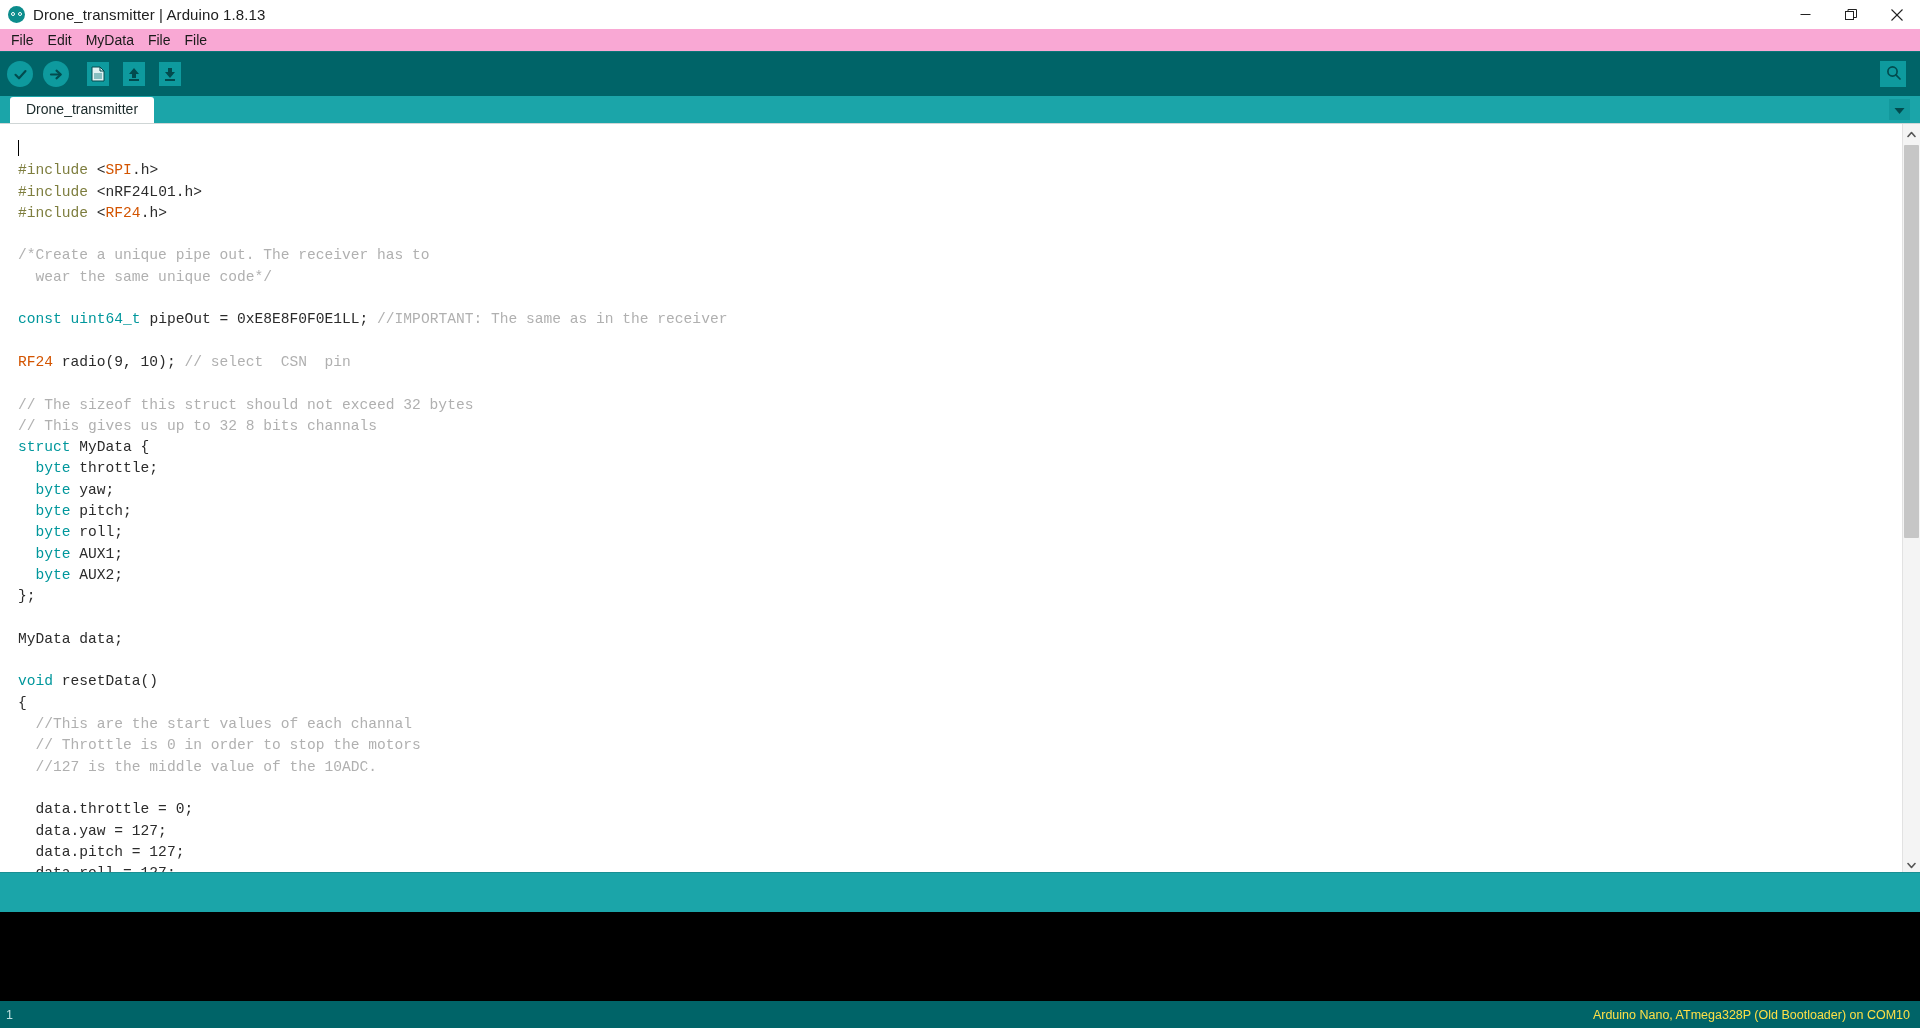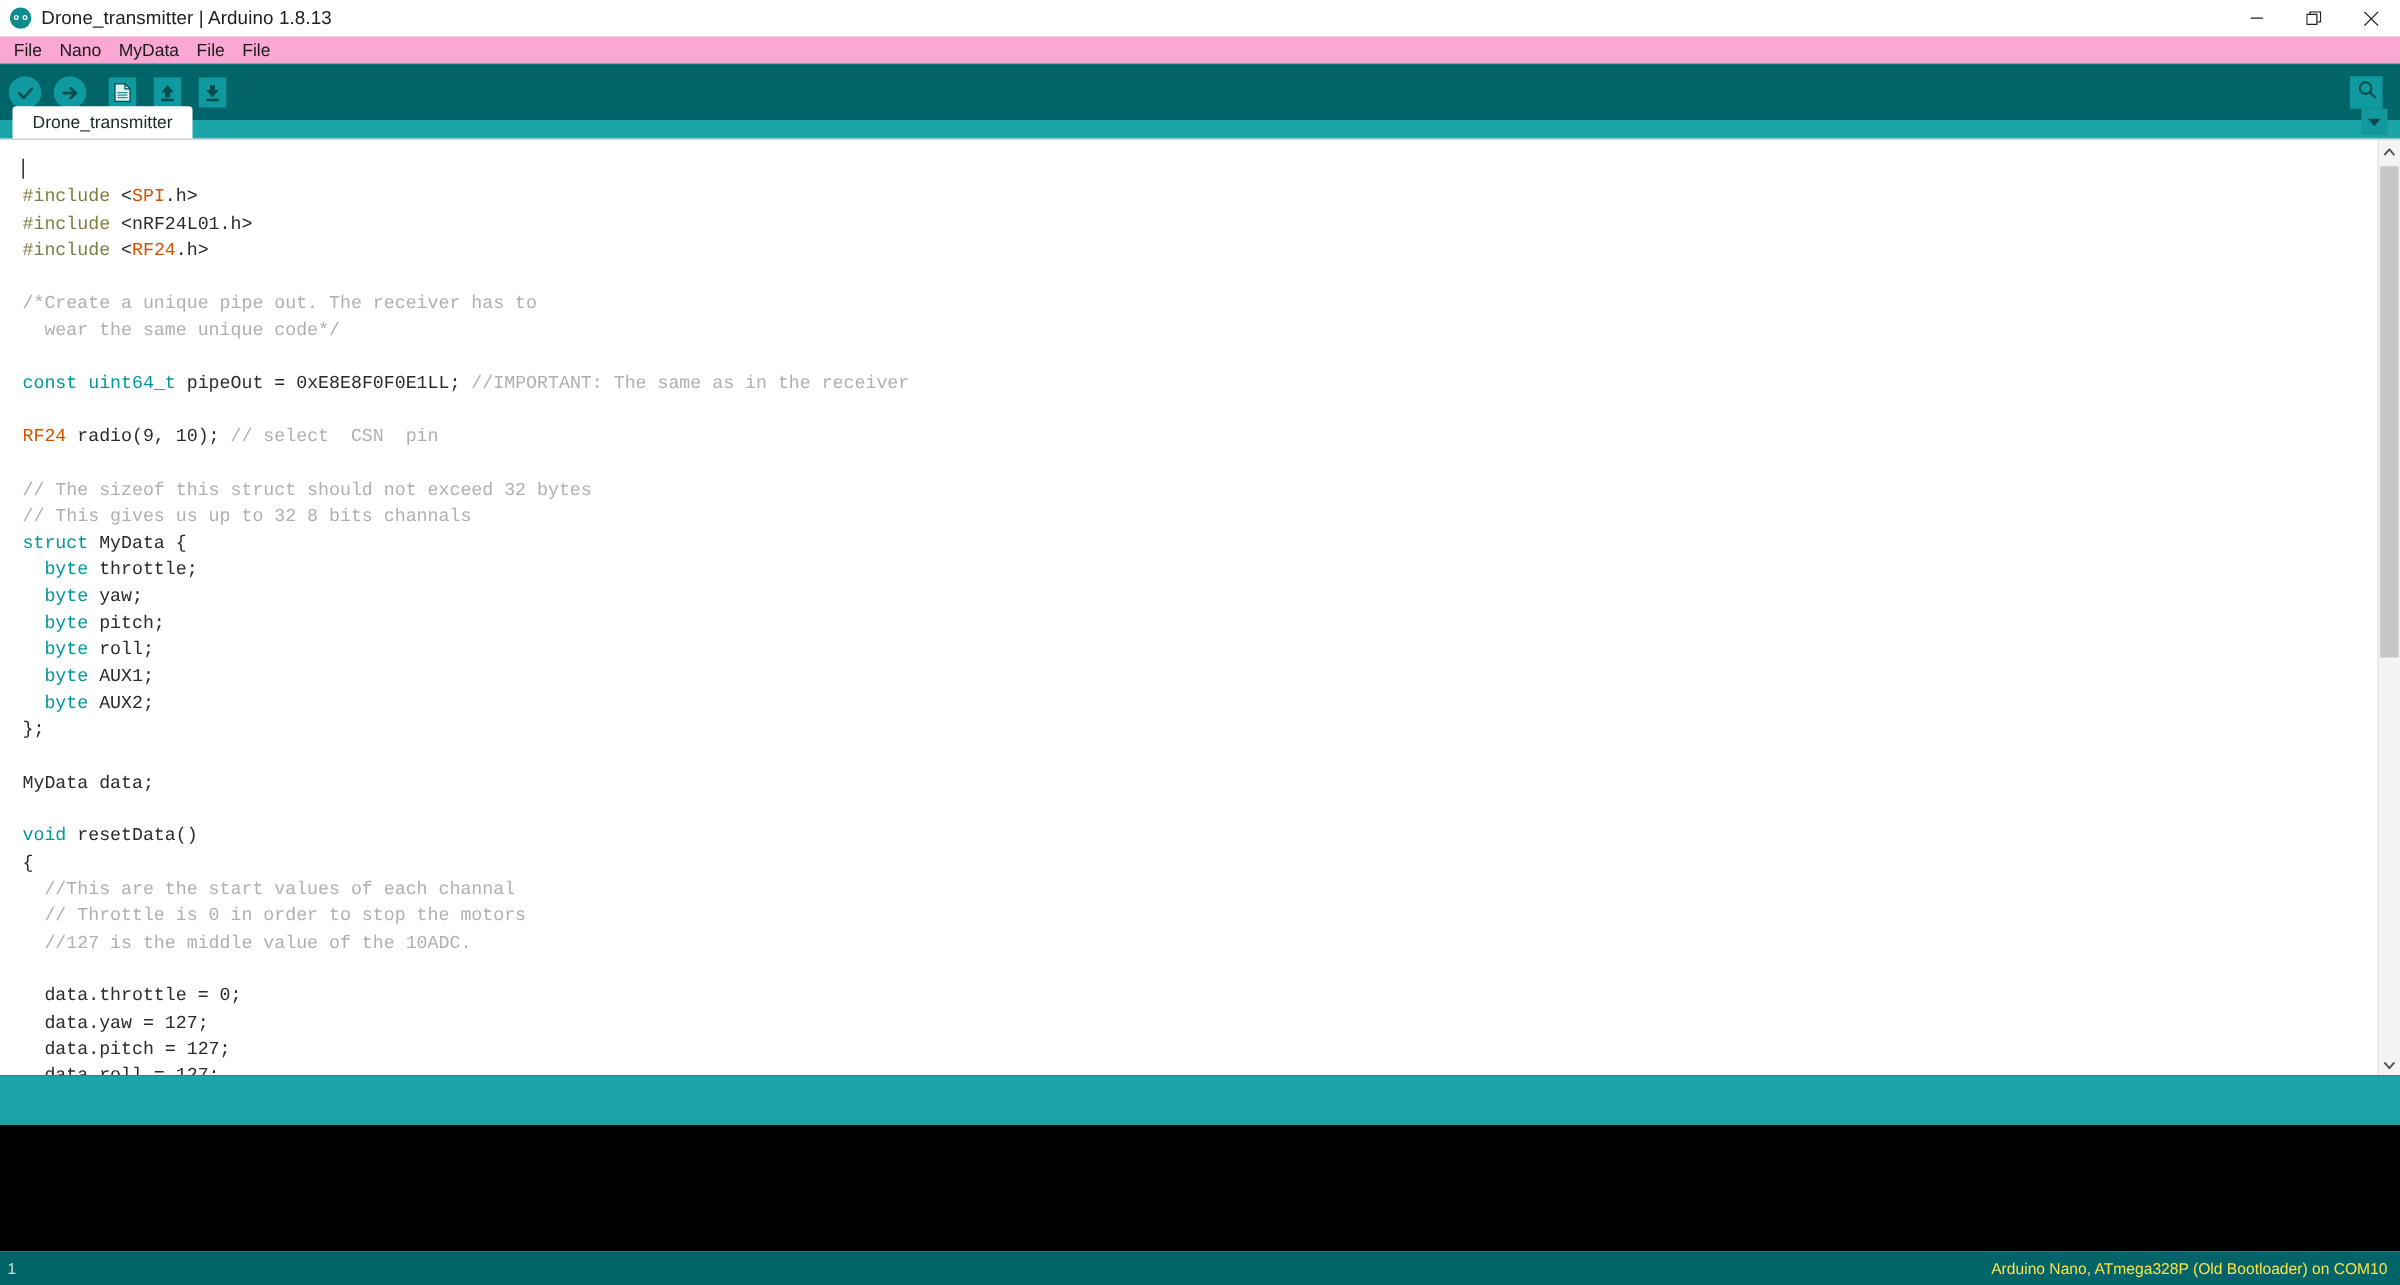--- a/index.html
+++ b/index.html
@@ -137,21 +137,21 @@
     height: 26px;
     background: #0e9a9e;
     display: flex;
     align-items: center;
     justify-content: center;
     cursor: default;
   }
 
   
   .tabbar {
-    height: 15px;
+    height: 27px;
     background: #1ba5a9;
     display: flex;
     align-items: flex-end;
     position: relative;
     flex: 0 0 auto;
   }
   .tab {
     margin-left: 10px;
     padding: 5px 16px 6px 16px;
     background: #ffffff;
@@ -314,21 +314,21 @@
         <svg width="12" height="12" viewBox="0 0 12 12">
           <line x1="0.5" y1="0.5" x2="11.5" y2="11.5" stroke="#222" stroke-width="1.1"></line>
           <line x1="11.5" y1="0.5" x2="0.5" y2="11.5" stroke="#222" stroke-width="1.1"></line>
         </svg>
       </div>
     </div>
   </div>
 
   <div class="menubar">
     <div class="menu-item">File</div>
-    <div class="menu-item">Nano</div>
+    <div class="menu-item">Edit</div>
     <div class="menu-item">MyData</div>
     <div class="menu-item">File</div>
     <div class="menu-item">File</div>
   </div>
 
   <div class="toolbar">
     <div class="tool-group">
       <div class="tb-btn round">
         <span class="glyph">
           <svg width="15" height="15" viewBox="0 0 15 15">

